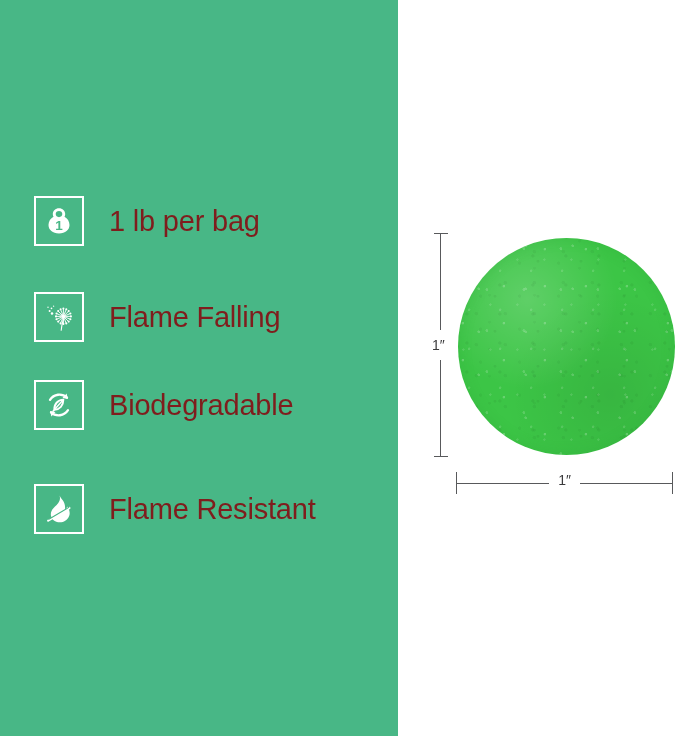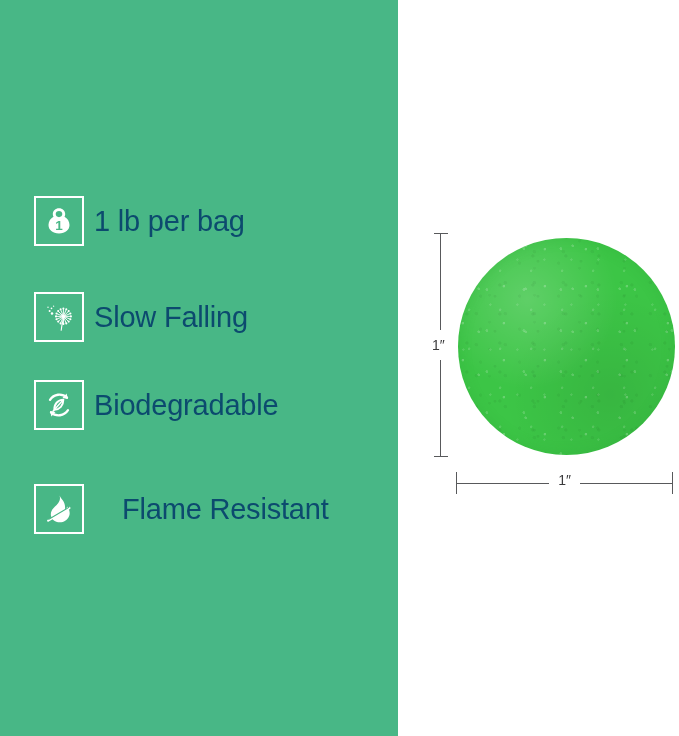--- a/index.html
+++ b/index.html
@@ -30,37 +30,37 @@
 
   .feature-row {
     position: absolute;
     left: 34px;
     display: flex;
     align-items: center;
   }
   .feature-row.r0 { top: 196px; }
   .feature-row.r1 { top: 292px; }
   .feature-row.r2 { top: 380px; }
-  .feature-row.r3 { top: 484px; gap: 28px; }
+  .feature-row.r3 { top: 484px; }
 
   .icon-box {
     width: 50px;
     height: 50px;
     border: 2px solid #ffffff;
     box-sizing: border-box;
     display: flex;
     align-items: center;
     justify-content: center;
     flex: 0 0 auto;
   }
   .icon-box svg { display: block; }
 
   .feature-label {
-    margin-left: 10px;
-    color: #0c4a6e;
+    margin-left: 25px;
+    color: #7f1d1d;
     font-size: 29px;
     line-height: 1;
     letter-spacing: -0.2px;
     white-space: nowrap;
     font-weight: 400;
   }
 
   
   #swatch-area {
     position: absolute;
@@ -246,21 +246,21 @@
             <circle cx="22.4" cy="17.4" r="1.5"></circle>
 
             <circle cx="11.0" cy="14.6" r="1.25"></circle>
             <circle cx="8.6" cy="11.9" r="1.0"></circle>
             <circle cx="10.5" cy="9.3" r="0.85"></circle>
             <circle cx="7.0" cy="8.3" r="0.7"></circle>
             <circle cx="12.6" cy="7.2" r="0.65"></circle>
           </g>
         </svg>
       </div>
-      <div class="feature-label">Slow Falling</div>
+      <div class="feature-label">Flame Falling</div>
     </div>
 
     <div class="feature-row r2">
       <div class="icon-box">
         <svg width="34" height="34" viewBox="0 0 34 34" aria-hidden="true">
           <g fill="none" stroke="#ffffff" stroke-width="2.3" stroke-linecap="round">
             <path d="M8.0 11.8 A11.2 11.2 0 0 1 25.0 9.6"></path>
             <path d="M26.0 22.2 A11.2 11.2 0 0 1 9.0 24.4"></path>
           </g>
           <path fill="#ffffff" d="M24.6 5.6 l1.3 5.4 -5.4 -1.1 z"></path>

